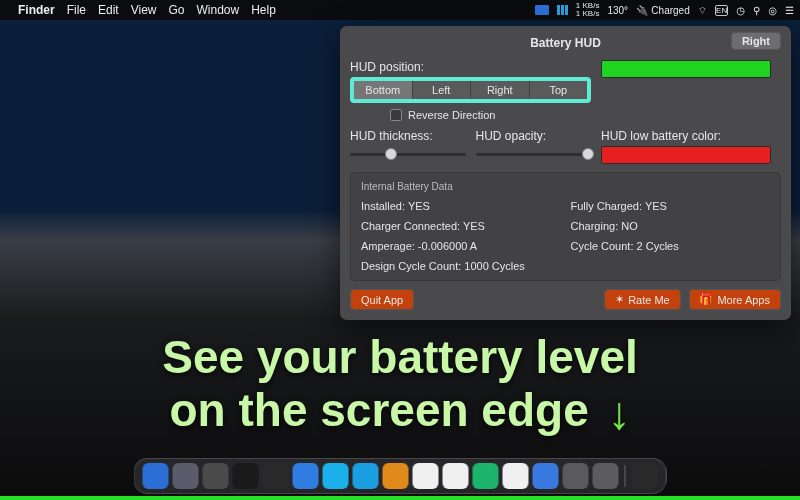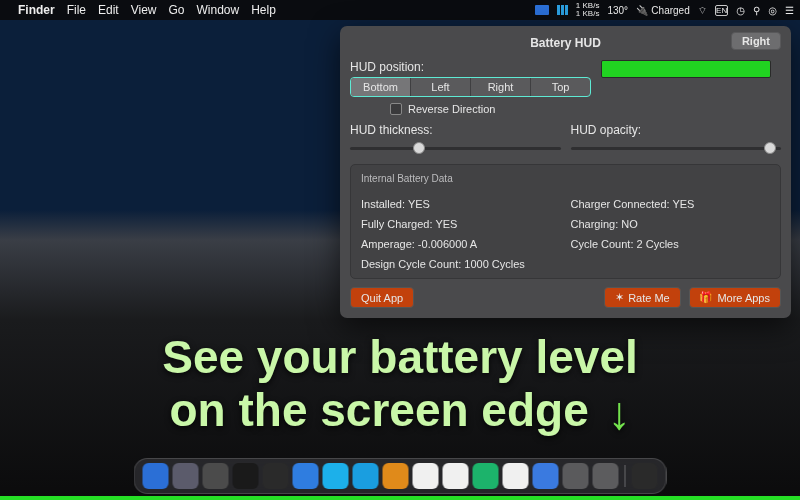--- a/index.html
+++ b/index.html
@@ -24,38 +24,38 @@
     font-size:11px; color:#e6e6e6; padding:6px 10px 10px 10px; }
   .titlebar { display:flex; align-items:center; justify-content:center;
     position:relative; height:22px; font-weight:600; font-size:12px; }
   .close-btn { position:absolute; right:0; top:0; background:#6d6d6f;
     border-radius:4px; padding:2px 10px; font-size:11px; cursor:pointer;
     border:1px solid #58585a; }
   .row { display:flex; gap:10px; margin-top:6px; }
   .col { flex:1; }
   .label { font-size:12px; margin-bottom:3px; }
   .seg { display:flex; background:#5a5a5c; border-radius:4px; overflow:hidden;
-    border:1px solid #5eead4; }
+    border:4px solid #5eead4; }
   .seg div { flex:1; text-align:center; padding:3px 0; font-size:11px;
     border-right:1px solid #3f3f41; cursor:pointer; }
   .seg div:last-child { border-right:none; }
   .seg .sel { background:#767678; }
   .reverse { display:flex; align-items:center; gap:6px; margin:6px 0 2px 40px; }
   .chk { width:12px; height:12px; border:1px solid #888; border-radius:2px;
     background:#3a3a3c; }
   .swatch { width:170px; height:18px; border:1px solid #2a2a2a; border-radius:2px; }
   .swatch.green { background:#21d321; }
   .swatch.red { background:#e62020; }
   .slider { position:relative; height:16px; display:flex; align-items:center; }
   .slider .track { height:3px; background:#2f2f31; flex:1; border-radius:2px; }
   .slider .thumb { position:absolute; width:12px; height:12px; background:#d9d9d9;
     border-radius:50%; top:2px; border:1px solid #888; }
   .panel { background:#424244; border:1px solid #363638; border-radius:5px;
     padding:8px 10px; margin-top:8px; font-size:11px; }
-  .panel-title { color:#bcbcbe; font-size:10px; margin-bottom:14px; }
+  .panel-title { color:#bcbcbe; font-size:10px; margin-bottom:8px; }
   .panel-grid { display:grid; grid-template-columns:1fr 1fr; row-gap:8px; column-gap:10px; }
   .btnrow { display:flex; gap:8px; margin-top:8px; }
   .btn { background:#c2410c; border:1px solid #555; border-radius:4px;
     padding:3px 10px; font-size:11px; cursor:pointer; display:flex;
     align-items:center; gap:4px; }
   .btnrow .spacer { flex:1; }
 
   
   .promo { position:absolute; left:0; right:0; bottom:60px; text-align:center;
     font-size:46px; font-weight:600; line-height:1.15;
@@ -140,28 +140,32 @@
           <div class="thumb" style="left:30%"></div>
       </div>
     </div>
     <div class="col">
       <div class="label">HUD opacity:</div>
       <div class="slider">
         <div class="track"></div>
           <div class="thumb" style="left:92%"></div>
       </div>
     </div>
+    <div style="width:180px">
+      <div class="label">HUD low battery color:</div>
+      <div class="swatch red"></div>
+    </div>
   </div>
 
   <div class="panel">
     <div class="panel-title">Internal Battery Data</div>
     <div class="panel-grid">
       <div>Installed: YES</div>
+      <div>Fully Charged: YES</div>
       <div>Charger Connected: YES</div>
-      <div>Fully Charged: YES</div>
       <div>Charging: NO</div>
       <div>Amperage: -0.006000 A</div>
       <div>Cycle Count: 2 Cycles</div>
       <div>Design Cycle Count: 1000 Cycles</div>
     </div>
   </div>
 
   <div class="btnrow">
     <div class="btn">Quit App</div>
     <div class="spacer"></div>

